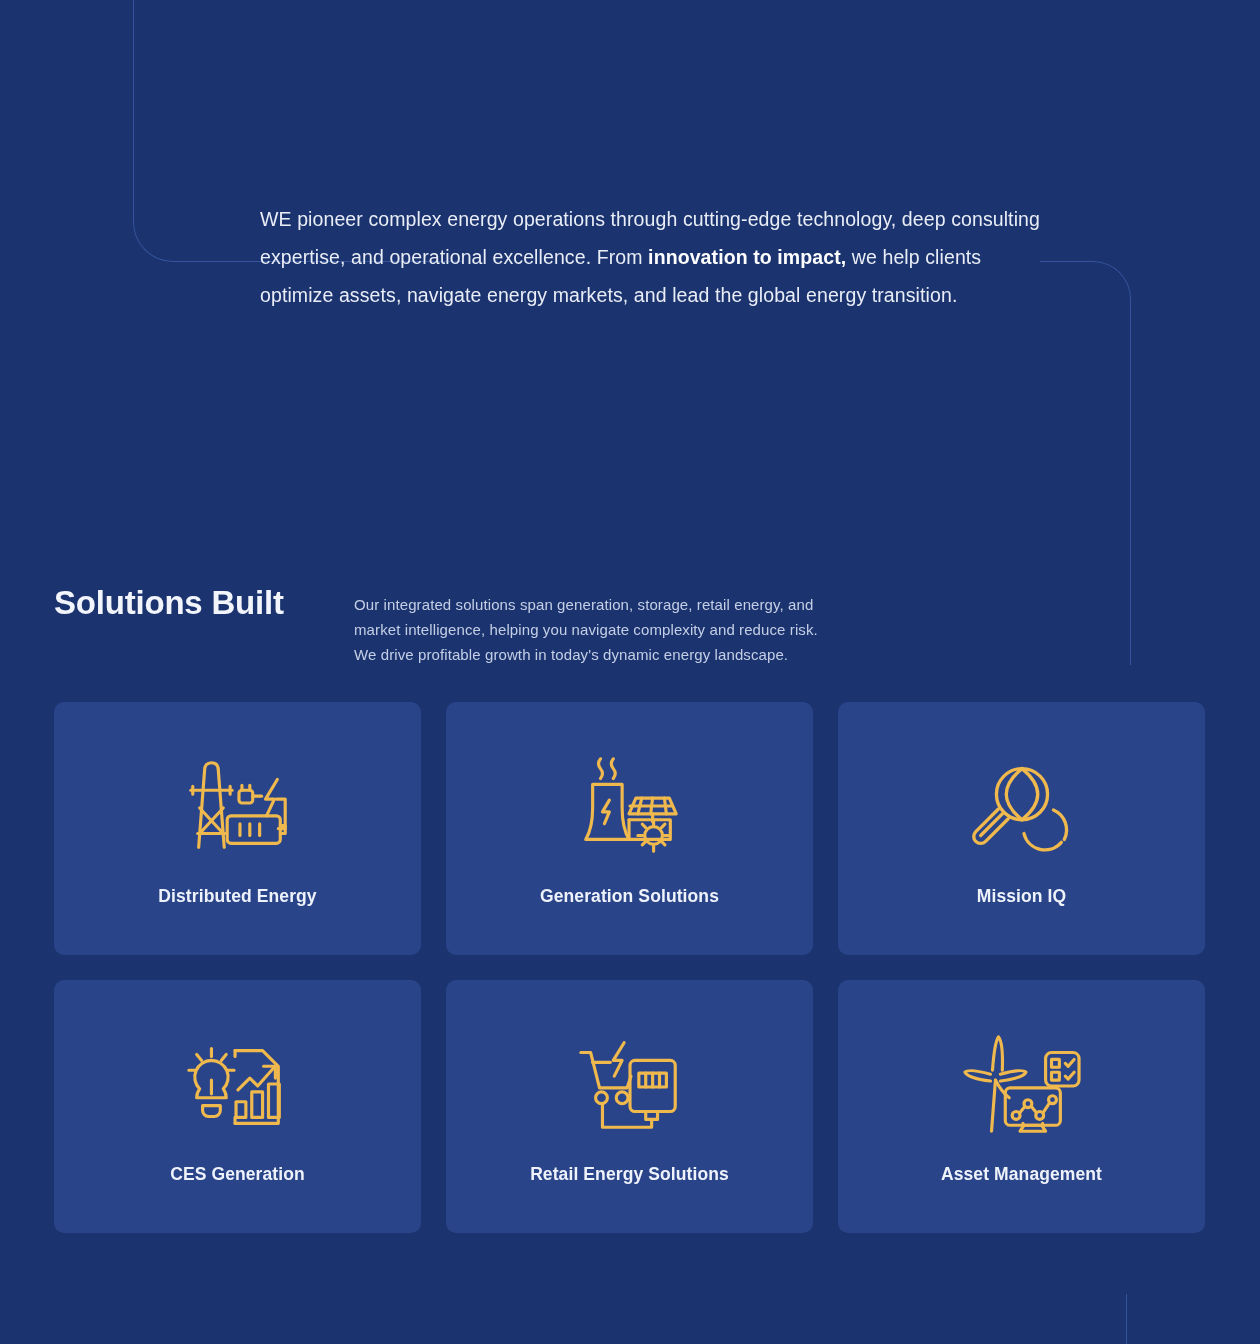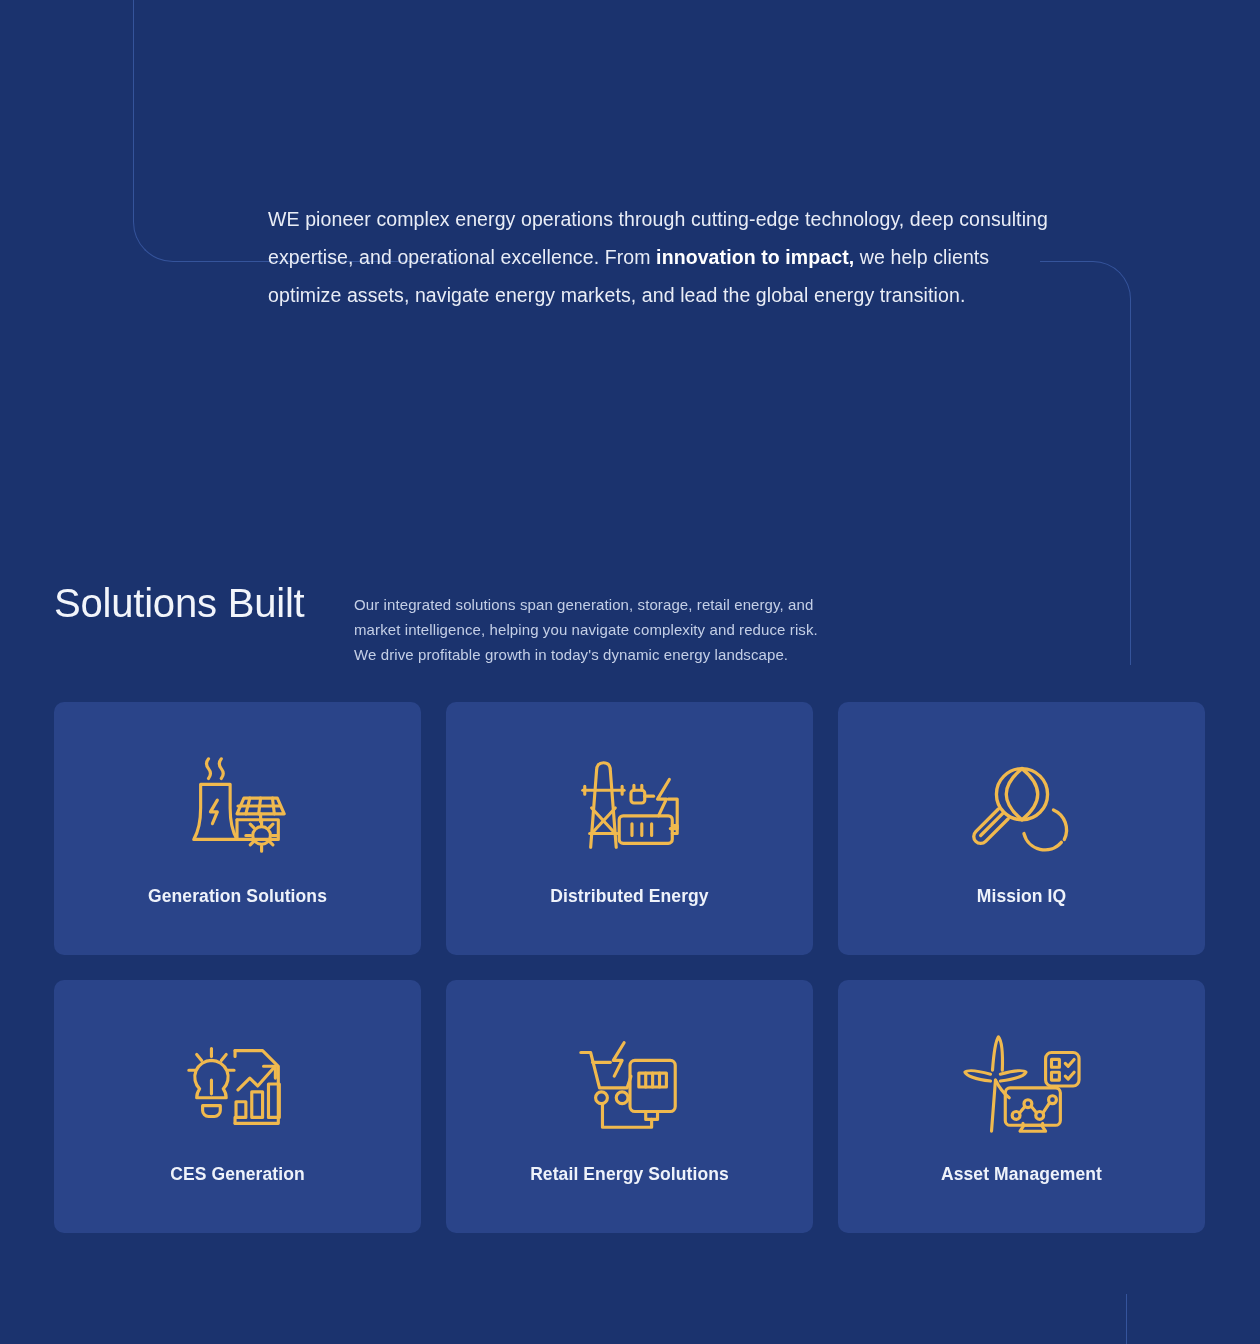--- a/index.html
+++ b/index.html
@@ -55,21 +55,21 @@
     left:1126px;
     top:1294px;
     width:1px;
     height:50px;
     border-width:0 0 0 1px;
   }
 
   
   .intro {
     position:absolute;
-    left:268px;
+    left:260px;
     top:200px;
     width:800px;
     z-index:2;
     font-size:19.5px;
     line-height:38px;
     color:#e9edf6;
     letter-spacing:.1px;
   }
   .intro b { font-weight:700; color:#ffffff; }
 
@@ -79,23 +79,23 @@
     left:54px;
     top:583px;
     width:1160px;
     z-index:2;
     display:flex;
     align-items:flex-start;
   }
   .section-title {
     width:300px;
     flex:0 0 300px;
-    font-size:40px;
+    font-size:33px;
     line-height:40px;
-    font-weight:400;
+    font-weight:700;
     color:#f2f5fb;
     letter-spacing:-.2px;
   }
   .section-sub {
     flex:1 1 auto;
     max-width:480px;
     margin-top:9px;
     font-size:15px;
     line-height:25px;
     color:#c4cfe6;
@@ -163,48 +163,20 @@
   </h2>
   <p class="section-sub">Our integrated solutions span generation, storage, retail energy, and market intelligence, helping you navigate complexity and reduce risk. We drive profitable growth in today's dynamic energy landscape.</p>
 </div>
 
 <div class="cards">
 
   <div class="card">
     <div class="card-icon">
       <svg viewBox="0 0 120 104" fill="none" stroke="#f0b94e" stroke-width="3.2" stroke-linecap="round" stroke-linejoin="round">
 
-        <path d="M30 4 q-4 5 0 10 q4 5 0 10"></path>
-        <path d="M43 4 q-4 5 0 10 q4 5 0 10"></path>
-
-        <path d="M22 30 h30 v24 q0 20 7 32 h-44 q7 -12 7 -32 z"></path>
-
-        <path d="M39 46 l-7 12 h7 l-5 12"></path>
-
-        <path d="M59 66 h42 v20 h-42"></path>
-        <path d="M59 66 v20"></path>
-
-        <path d="M66 44 h34 l7 16 h-48 z"></path>
-        <path d="M72 44 l-4 16 M83 44 l-2 16 M95 44 l2 16"></path>
-        <path d="M60 52 h42"></path>
-        <path d="M83 60 v8"></path>
-
-        <circle cx="84" cy="82" r="9"></circle>
-        <path d="M84 66 v5 M84 93 v5 M68 82 h5 M95 82 h5
-                 M72.5 70.5 l3.5 3.5 M92 88 l3.5 3.5
-                 M95.5 70.5 l-3.5 3.5 M76 88 l-3.5 3.5"></path>
-      </svg>
-    </div>
-    <div class="card-label">Generation Solutions</div>
-  </div>
-
-  <div class="card">
-    <div class="card-icon">
-      <svg viewBox="0 0 120 104" fill="none" stroke="#f0b94e" stroke-width="3.2" stroke-linecap="round" stroke-linejoin="round">
-
         <path d="M26 16 q0 -8 7 -8 q7 0 7 8 l6 78"></path>
         <path d="M26 16 l-6 78"></path>
         <path d="M12 36 h42"></path>
         <path d="M14 32 v8 M52 32 v8"></path>
         <path d="M21 54 l24 26 M45 54 l-24 26"></path>
         <path d="M19 80 h28"></path>
 
         <rect x="61" y="36" width="14" height="13" rx="3"></rect>
         <path d="M64 31 v5 M72 31 v5"></path>
         <path d="M75 42 h9"></path>
@@ -216,20 +188,48 @@
         <rect x="49" y="62" width="54" height="28" rx="4"></rect>
         <path d="M62 70 v12 M72 70 v12 M82 70 v12"></path>
         <path d="M103 72 h5 v8 h-5"></path>
       </svg>
     </div>
     <div class="card-label">Distributed Energy</div>
   </div>
 
   <div class="card">
     <div class="card-icon">
+      <svg viewBox="0 0 120 104" fill="none" stroke="#f0b94e" stroke-width="3.2" stroke-linecap="round" stroke-linejoin="round">
+
+        <path d="M30 4 q-4 5 0 10 q4 5 0 10"></path>
+        <path d="M43 4 q-4 5 0 10 q4 5 0 10"></path>
+
+        <path d="M22 30 h30 v24 q0 20 7 32 h-44 q7 -12 7 -32 z"></path>
+
+        <path d="M39 46 l-7 12 h7 l-5 12"></path>
+
+        <path d="M59 66 h42 v20 h-42"></path>
+        <path d="M59 66 v20"></path>
+
+        <path d="M66 44 h34 l7 16 h-48 z"></path>
+        <path d="M72 44 l-4 16 M83 44 l-2 16 M95 44 l2 16"></path>
+        <path d="M60 52 h42"></path>
+        <path d="M83 60 v8"></path>
+
+        <circle cx="84" cy="82" r="9"></circle>
+        <path d="M84 66 v5 M84 93 v5 M68 82 h5 M95 82 h5
+                 M72.5 70.5 l3.5 3.5 M92 88 l3.5 3.5
+                 M95.5 70.5 l-3.5 3.5 M76 88 l-3.5 3.5"></path>
+      </svg>
+    </div>
+    <div class="card-label">Generation Solutions</div>
+  </div>
+
+  <div class="card">
+    <div class="card-icon">
       <svg viewBox="0 0 120 104" fill="none" stroke="#f0b94e" stroke-width="3.4" stroke-linecap="round" stroke-linejoin="round">
 
         <path d="M92 56 a22 22 0 0 1 11 30"></path>
         <path d="M100 89 a22 22 0 0 1 -38 -9"></path>
 
         <circle cx="60" cy="40" r="26"></circle>
 
         <path d="M60 14 q-16 13 -16 26 q0 13 16 26"></path>
         <path d="M60 14 q16 13 16 26 q0 13 -16 26"></path>
 

